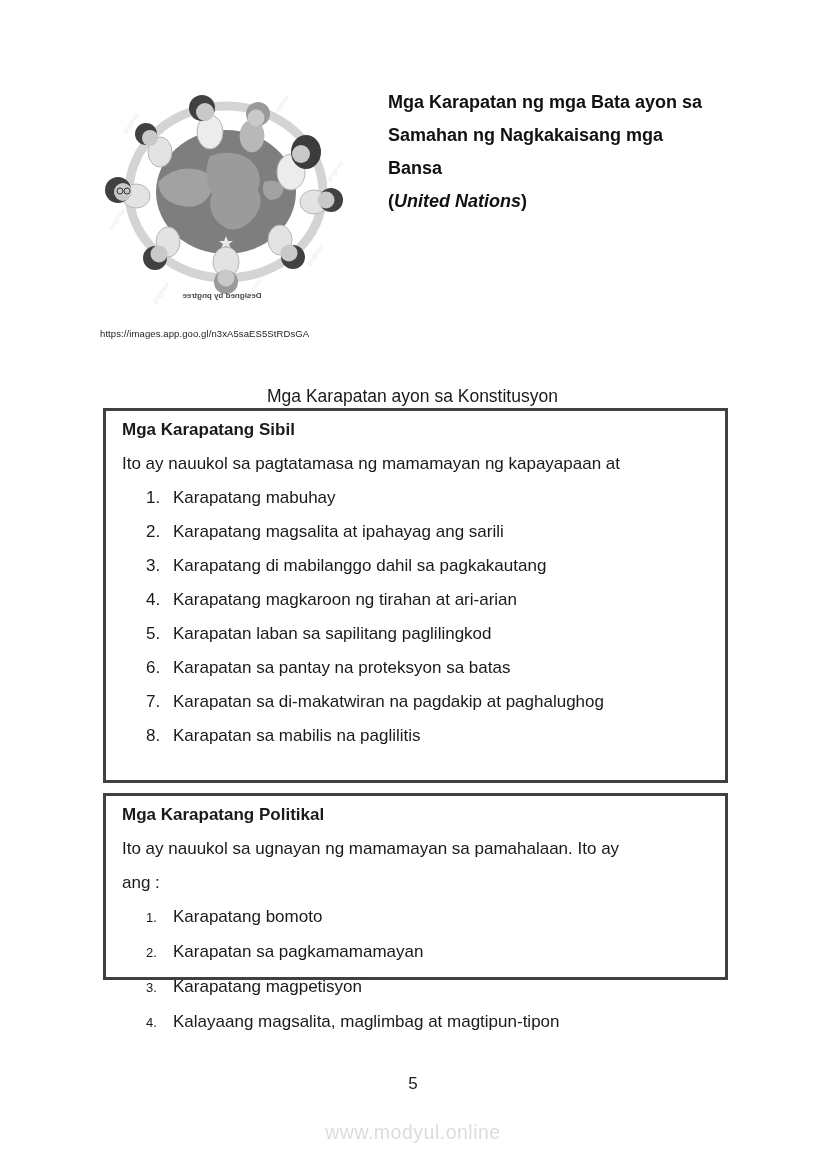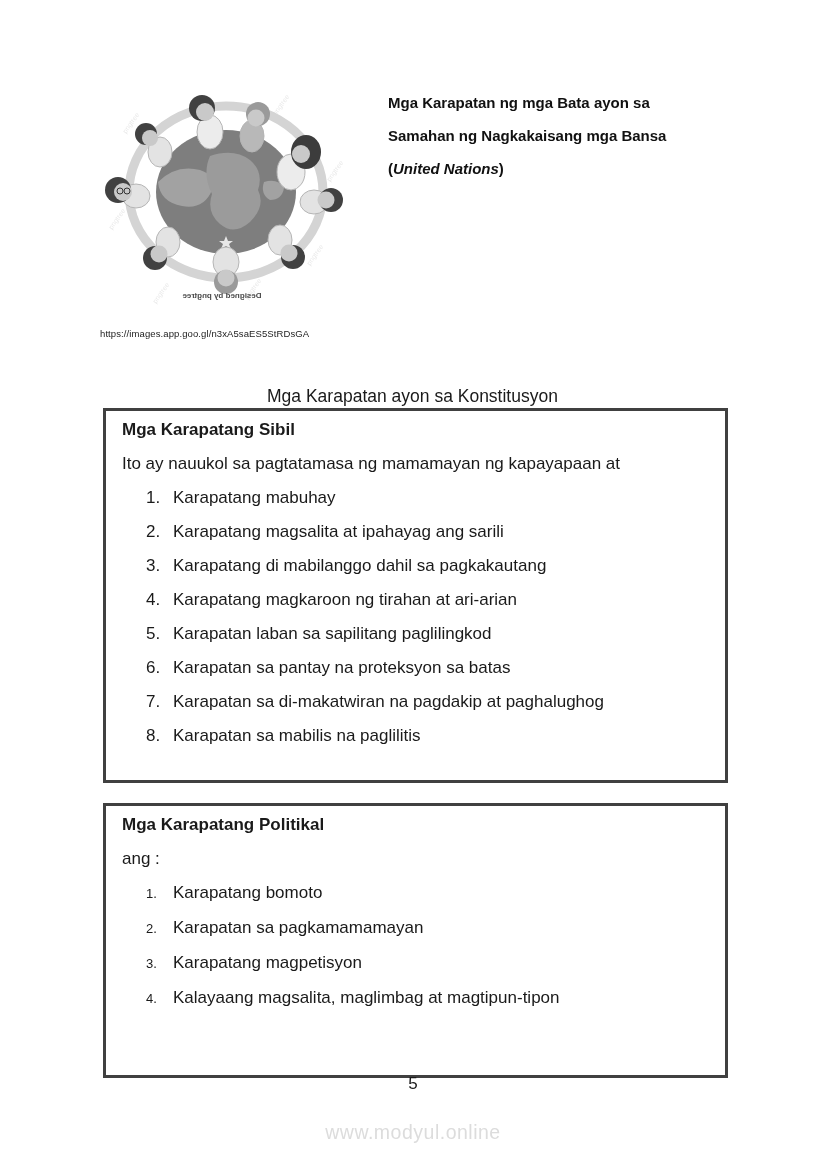--- a/index.html
+++ b/index.html
@@ -14,34 +14,34 @@
   }
   .figure-illustration {
     position:absolute; left:98px; top:90px; width:250px; height:220px;
   }
   .figure-source {
     position:absolute; left:100px; top:328px;
     font-size:9.5px; color:#222; letter-spacing:0.1px;
   }
   .figure-title {
     position:absolute; left:388px; top:86px; width:330px;
-    font-size:15px; font-weight:bold; line-height:33px; color:#111;
+    font-size:18px; font-weight:bold; line-height:33px; color:#111;
   }
   .page-heading {
     position:absolute; left:0; top:356px; width:825px;
     text-align:center; font-size:17.5px; font-weight:normal; line-height:32px;margin-top:24px;
   }
   .rights-box {
     position:absolute; left:103px; width:625px;
     border:3px solid #404040;
     padding:2px 16px 0 16px;
     font-size:17px; line-height:34px;
   }
   .box-civil { top:408px; height:375px; }
-  .box-political { top:793px; height:275px;margin-top:10px; }
+  .box-political { top:793px; height:187px; }
   .box-title { font-weight:bold; }
   .rights-list {
     list-style:none; counter-reset: li;
     margin:0; padding:0 0 0 24px;
   }
   .rights-list li { counter-increment: li; white-space:nowrap; }
   .rights-list li::before {
     content: counter(li) ".";
     display:inline-block; width:27px;
   }
@@ -167,20 +167,21 @@
       <li>Karapatang magkaroon ng tirahan at ari-arian</li>
       <li>Karapatan laban sa sapilitang paglilingkod</li>
       <li>Karapatan sa pantay na proteksyon sa batas</li>
       <li>Karapatan sa di-makatwiran na pagdakip at paghalughog</li>
       <li>Karapatan sa mabilis na paglilitis</li>
     </ol>
   </section>
 
   <section class="rights-box box-political">
     <div class="box-title">Mga Karapatang Politikal</div>
+    <div class="intro-line">Ito ay nauukol sa ugnayan ng mamamayan sa pamahalaan. Ito ay</div>
     <div class="intro-line">ang :</div>
     <ol class="rights-list">
       <li>Karapatang bomoto</li>
       <li>Karapatan sa pagkamamamayan</li>
       <li>Karapatang magpetisyon</li>
       <li>Kalayaang magsalita, maglimbag at magtipun-tipon</li>
     </ol>
   </section>
 
   <div class="page-number">5</div>

